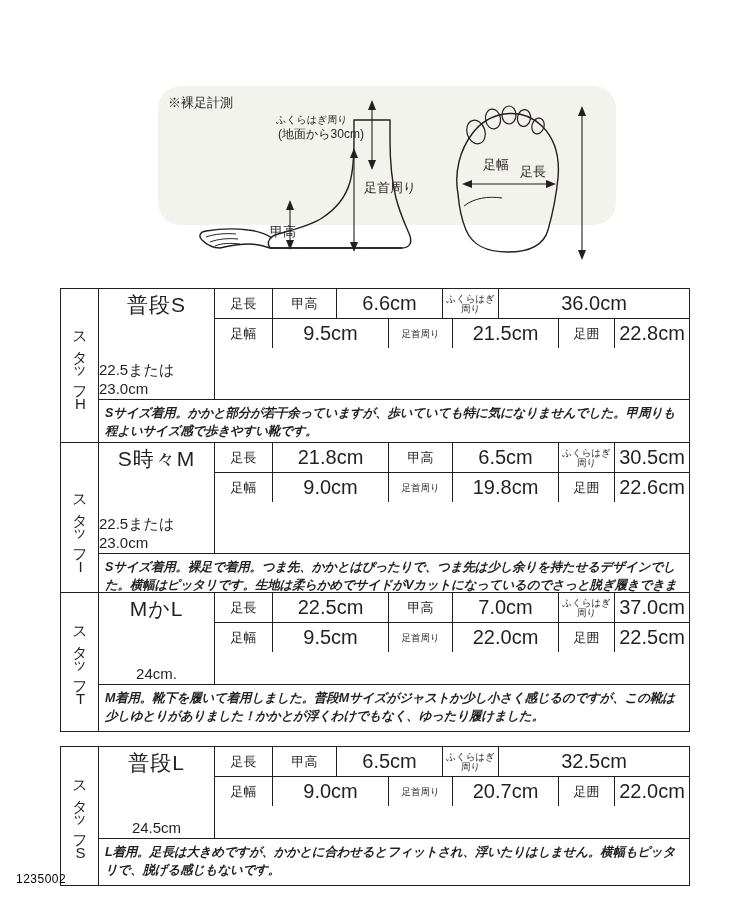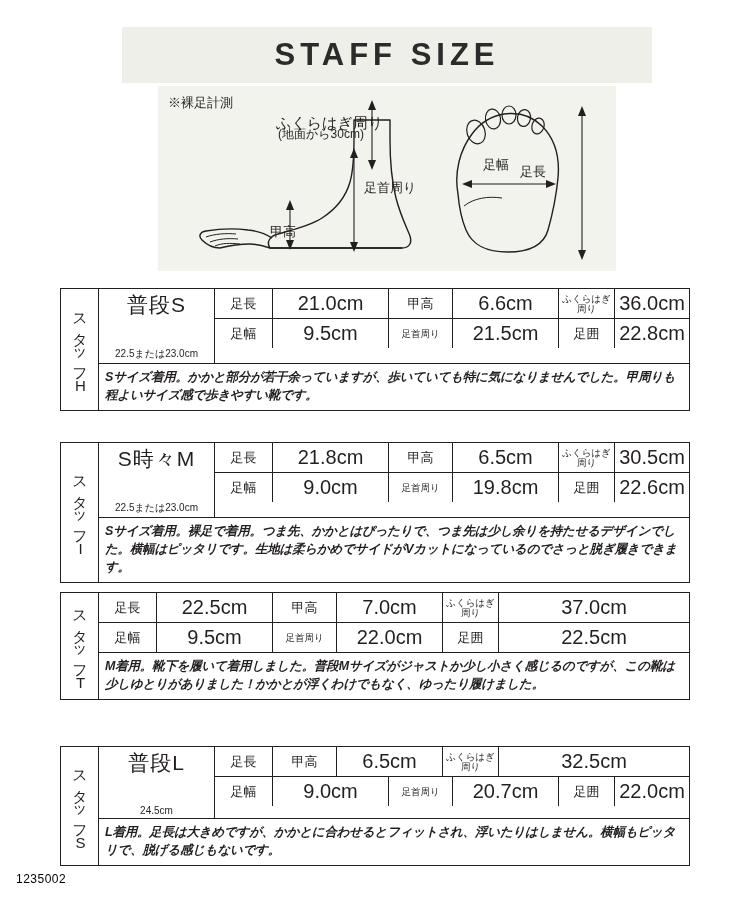--- a/index.html
+++ b/index.html
@@ -41,33 +41,34 @@
     color: #2b2b2b;
     font-family: "Liberation Sans", sans-serif;
   }
 
   
   .diagram-band {
     position: absolute;
     left: 158px;
     top: 86px;
     width: 458px;
-    height: 185px;
+    height: 139px;
     background: #f3f3ee;
+    border-radius: 22px;
   }
   .diagram-band .note-barefoot {
     position: absolute;
     left: 10px;
     top: 8px;
     font-size: 13px;
     color: #231f20;
   }
   .lbl {
     position: absolute;
-    font-size: 15px;
+    font-size: 10px;
     color: #231f20;
     white-space: nowrap;
     line-height: 1.15;
   }
   .lbl.big { font-size: 13px; }
 
   
   .staff-block {
     position: absolute;
     left: 60px;
@@ -115,22 +116,22 @@
     justify-content: center;
     box-sizing: border-box;
     padding: 2px 0;
     gap: 28px;
   }
   .size-cell .size-main {
     font-size: 21px;
     letter-spacing: 1px;
   }
   .size-cell .size-sub {
-    font-size: 10px;
-    margin-top: 0;
+    font-size: 15px;
+    margin-top: 14px;
     color: #231f20;
   }
   .grid2 {
     flex: 1;
     display: flex;
     flex-direction: column;
   }
   .grid-row {
     display: flex;
     flex-direction: row;
@@ -186,23 +187,20 @@
     color: #000000;
     letter-spacing: 0.5px;
   }
   svg { display: block; }
 </style>
 </head>
 <body>
 
 <div class="page">
 
-  <div class="title-band">
-    <div class="title-text">STAFF SIZE</div>
-  </div>
 
   <div class="diagram-band">
     <div class="note-barefoot">※裸足計測</div>
 
     <svg width="458" height="185" viewBox="0 0 458 185">
 
       <path d="M112 162 C 108 156, 112 150, 120 148 C 134 144, 152 140, 164 132
                C 178 123, 188 110, 192 96 C 196 82, 196 66, 196 52
                L 196 34 L 232 34 L 232 54 C 232 74, 234 96, 238 112
                C 242 128, 248 140, 252 150 C 254 156, 252 162, 244 162 Z" fill="none" stroke="#231f20" stroke-width="1.4" stroke-linejoin="round"></path>
@@ -263,21 +261,20 @@
       <div class="staff-name">スタッフH</div>
       <div class="staff-right">
         <div class="meas-table">
           <div class="size-cell">
             <div class="size-main">普段S</div>
             <div class="size-sub">22.5または23.0cm</div>
           </div>
           <div class="grid2">
             <div class="grid-row">
               <div class="cell-k k1">足長</div>
-              <div class="cell-v v1">21.0cm</div>
               <div class="cell-k k2">甲高</div>
               <div class="cell-v v2">6.6cm</div>
               <div class="cell-k k3 small">
                 <span><span>ふくらはぎ</span><br><span>周り</span></span>
               </div>
               <div class="cell-v v3 last">36.0cm</div>
             </div>
             <div class="grid-row">
               <div class="cell-k k1">足幅</div>
               <div class="cell-v v1">9.5cm</div>
@@ -326,20 +323,24 @@
         <div class="comment">Sサイズ着用。裸足で着用。つま先、かかとはぴったりで、つま先は少し余りを持たせるデザインでした。横幅はピッタリです。生地は柔らかめでサイドがVカットになっているのでさっと脱ぎ履きできます。</div>
       </div>
     </div>
   </div>
 
   <div class="staff-block" style="top:592px;">
     <div class="staff-inner">
       <div class="staff-name">スタッフT</div>
       <div class="staff-right">
         <div class="meas-table">
+          <div class="size-cell">
+            <div class="size-main">MかL</div>
+            <div class="size-sub">24cm.</div>
+          </div>
           <div class="grid2">
             <div class="grid-row">
               <div class="cell-k k1">足長</div>
               <div class="cell-v v1">22.5cm</div>
               <div class="cell-k k2">甲高</div>
               <div class="cell-v v2">7.0cm</div>
               <div class="cell-k k3 small">
                 <span><span>ふくらはぎ</span><br><span>周り</span></span>
               </div>
               <div class="cell-v v3 last">37.0cm</div>

